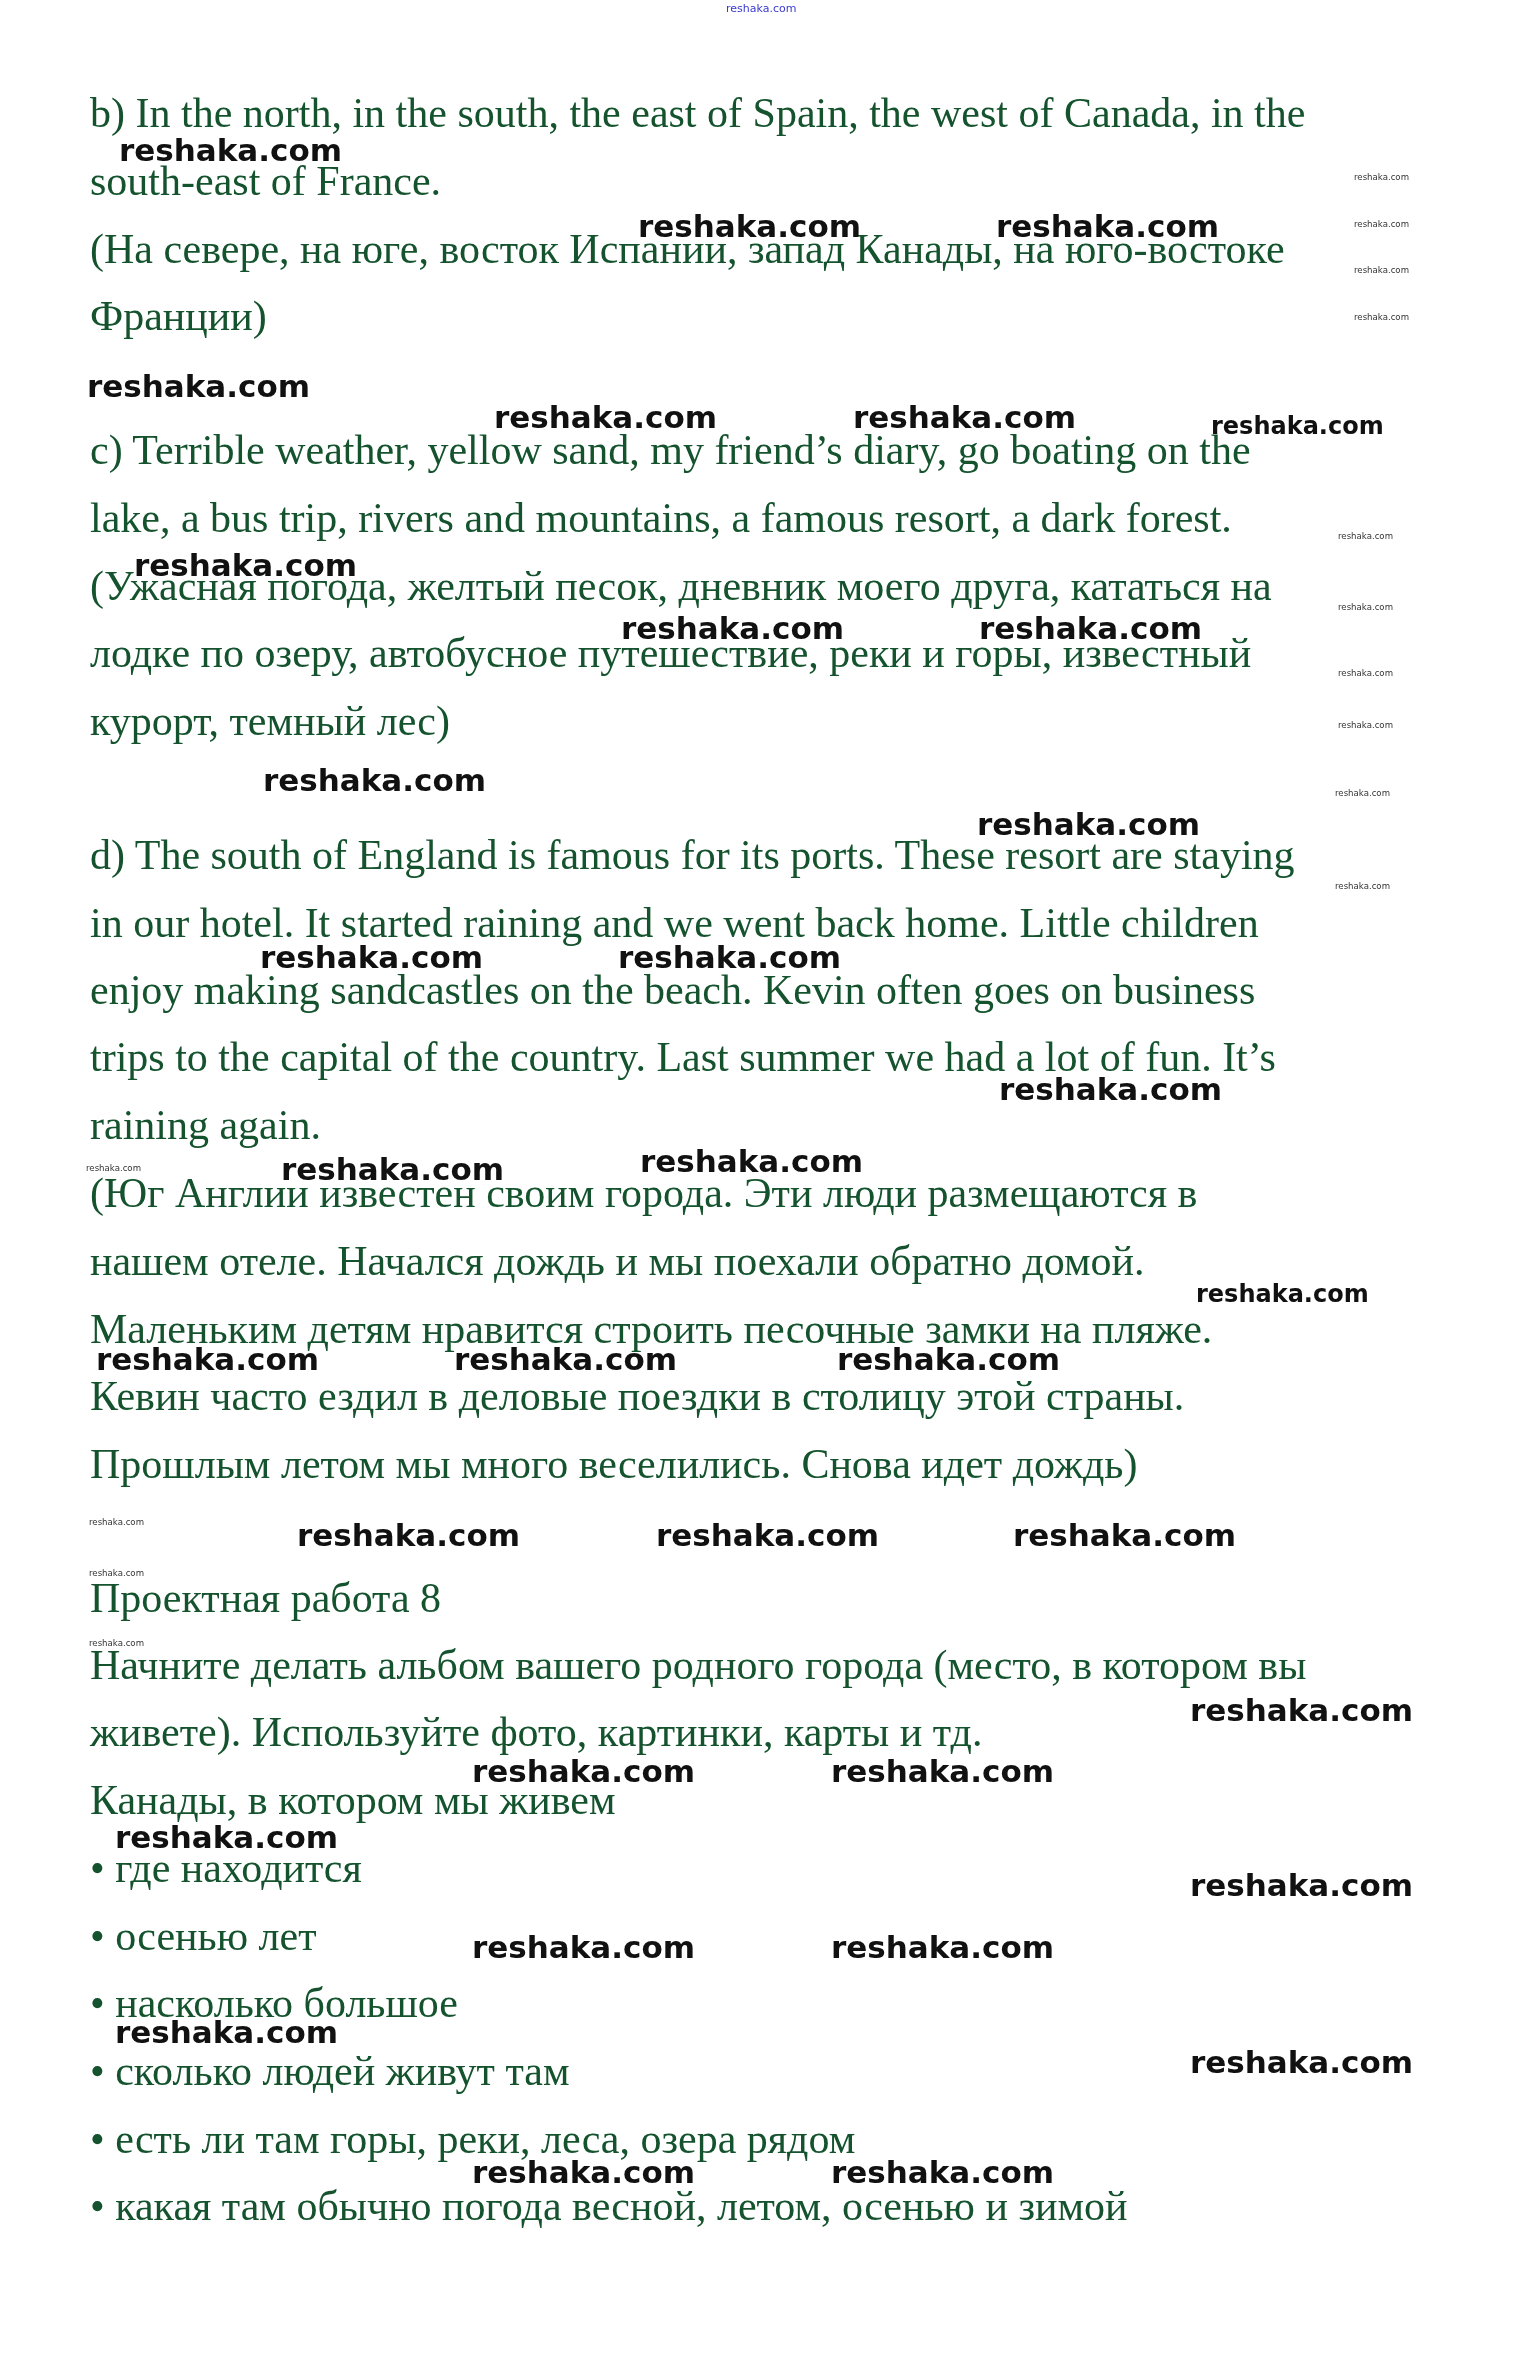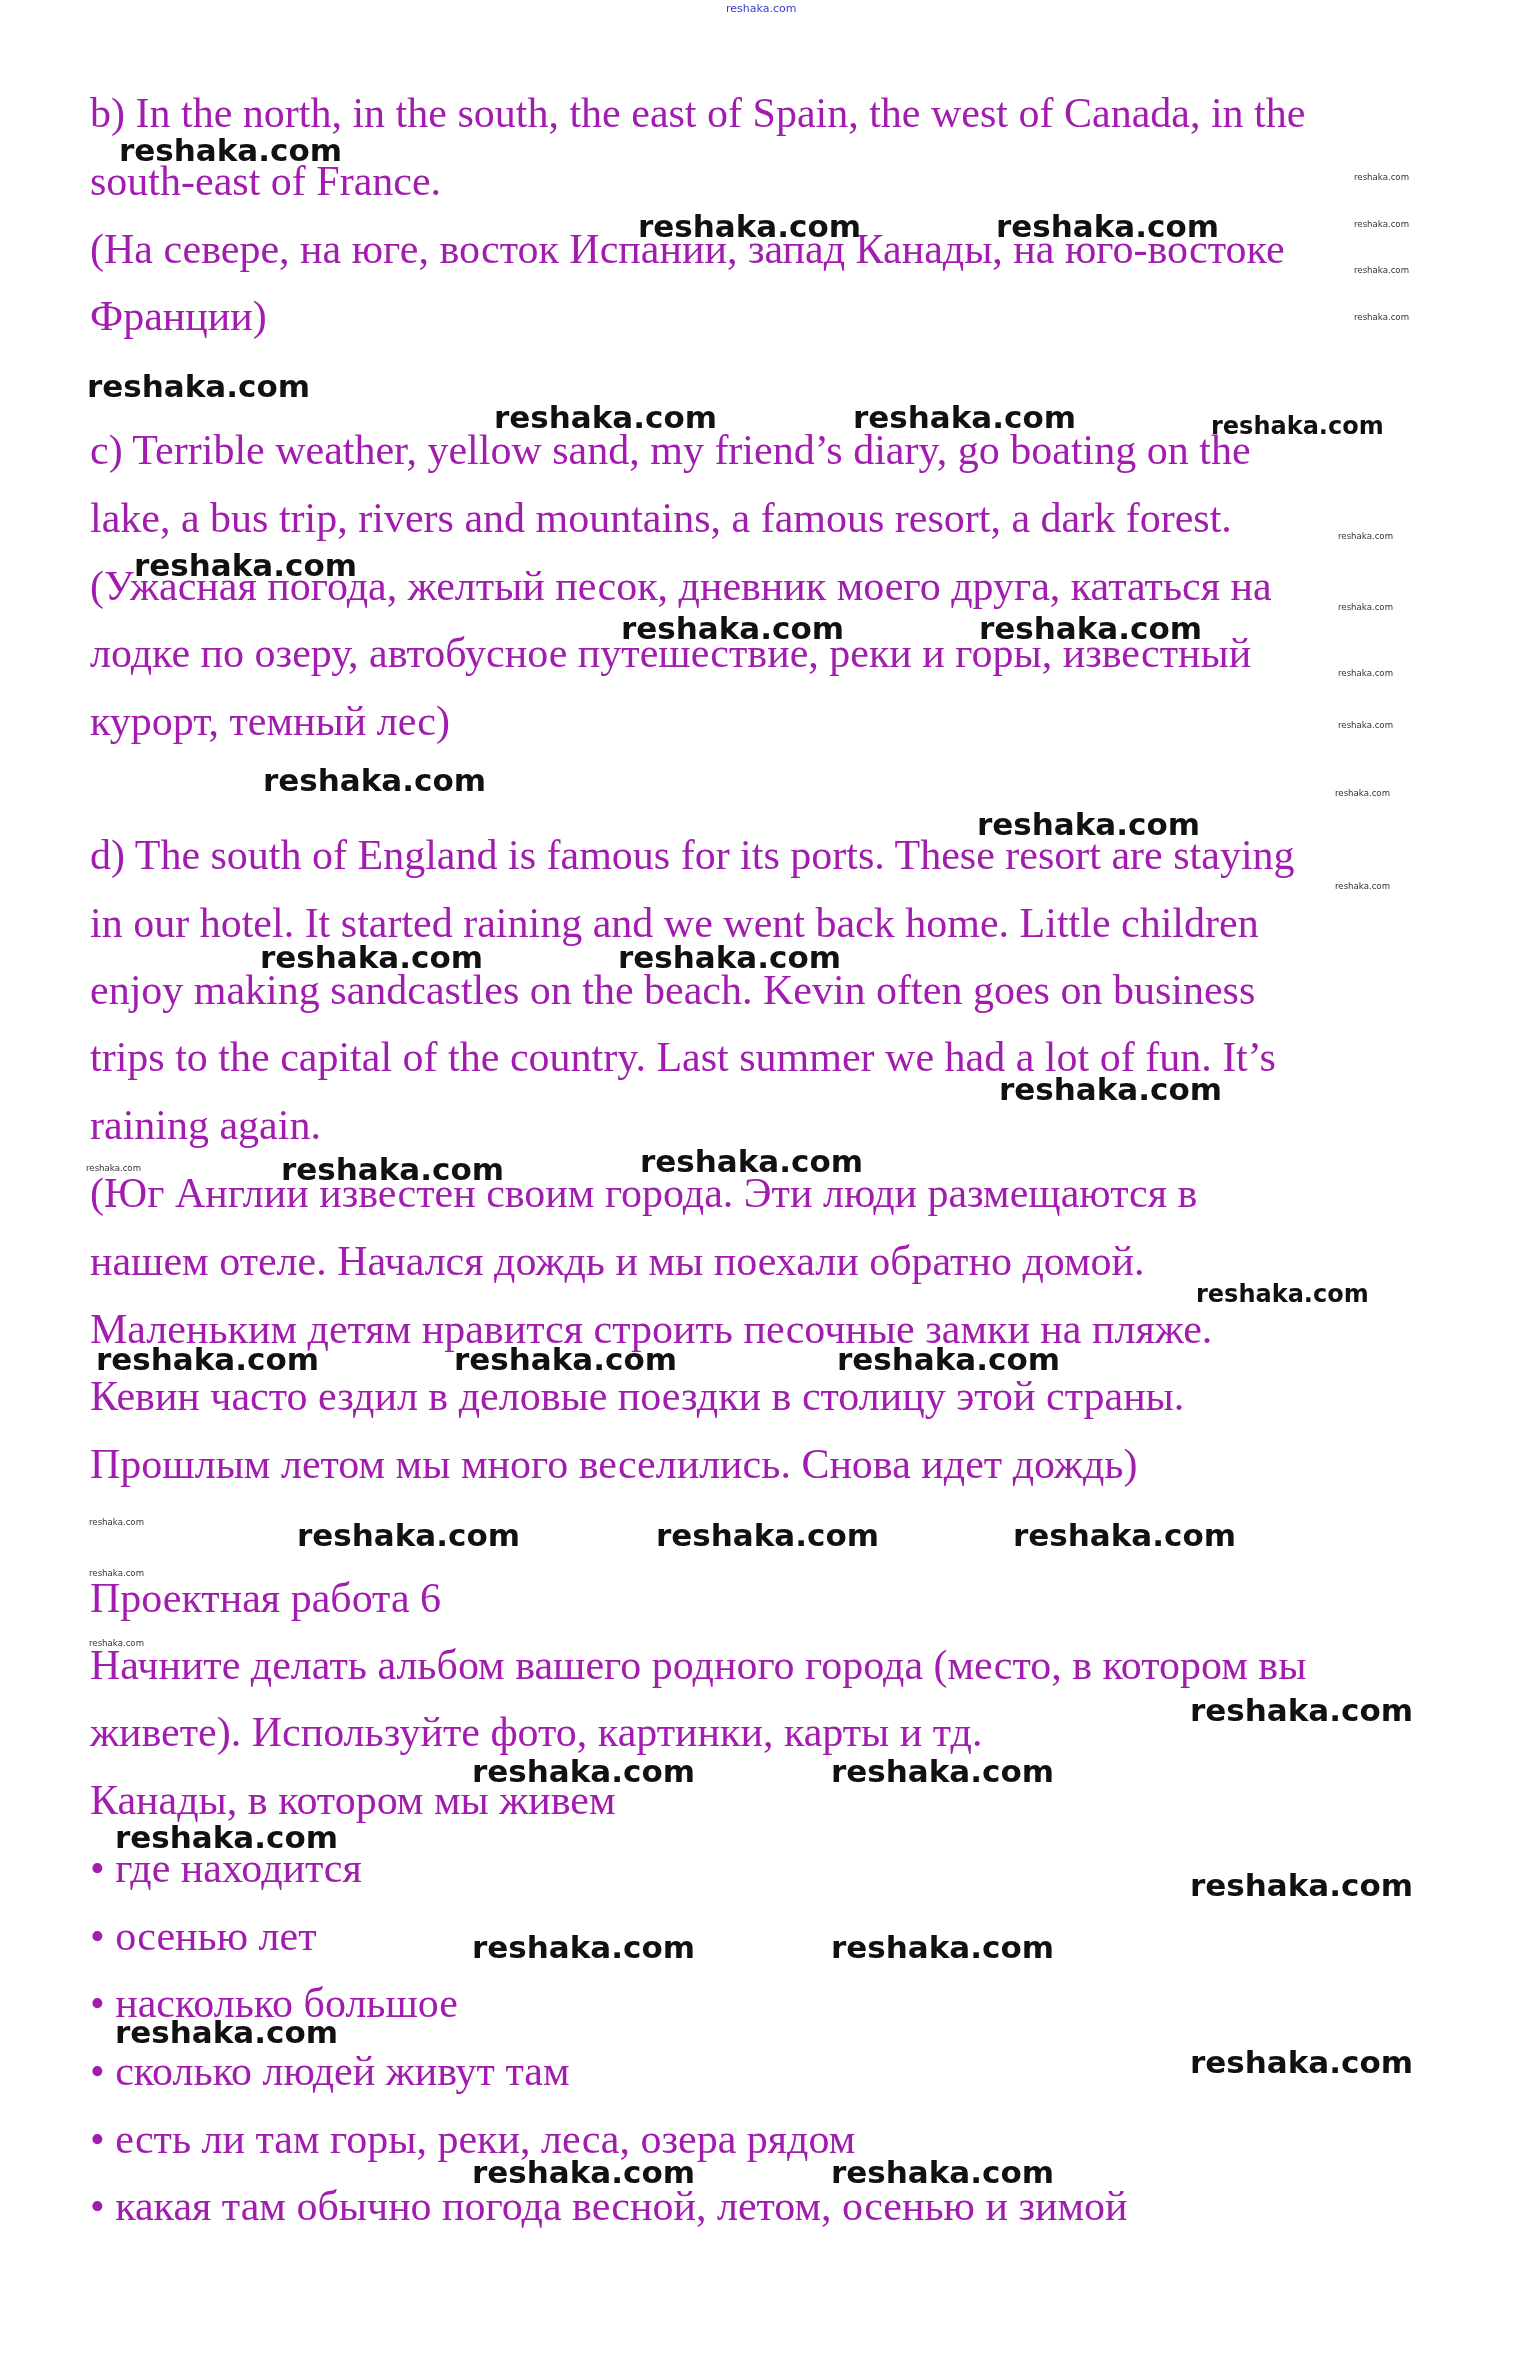--- a/index.html
+++ b/index.html
@@ -1,20 +1,20 @@
 <!DOCTYPE html>
 <html style="font-size:12.5px"><head>
 <meta charset="utf-8">
 <style>
   html, body { margin:0; padding:0; background:#ffffff; }
   body { width:1539px; height:2377px; position:relative; overflow:hidden; }
   .line {
     position:absolute; left:90px; white-space:nowrap;
     font-family:"Liberation Serif", "DejaVu Serif", serif;
-    font-size:42px; line-height:47px; color:#a21caf;
+    font-size:42px; line-height:47px; color:#14532d;
   }
   .wm {
     position:absolute; white-space:nowrap;
     font-family:"DejaVu Sans", "Liberation Sans", sans-serif;
     font-weight:bold; color:#111111; font-size:31px; line-height:34px;
     letter-spacing:0px;
   }
   .wm-small {
     position:absolute; white-space:nowrap;
     font-family:"DejaVu Sans", "Liberation Sans", sans-serif;
@@ -46,21 +46,21 @@
 <div class="line" style="top:900px">in our hotel. It started raining and we went back home. Little children</div>
 <div class="line" style="top:967px">enjoy making sandcastles on the beach. Kevin often goes on business</div>
 <div class="line" style="top:1034px">trips to the capital of the country. Last summer we had a lot of fun. It’s</div>
 <div class="line" style="top:1102px">raining again.</div>
 <div class="line" style="top:1170px">(Юг Англии известен своим города. Эти люди размещаются в</div>
 <div class="line" style="top:1238px">нашем отеле. Начался дождь и мы поехали обратно домой.</div>
 <div class="line" style="top:1306px">Маленьким детям нравится строить песочные замки на пляже.</div>
 <div class="line" style="top:1373px">Кевин часто ездил в деловые поездки в столицу этой страны.</div>
 <div class="line" style="top:1441px">Прошлым летом мы много веселились. Снова идет дождь)</div>
 
-<div class="line" style="top:1575px">Проектная работа 6</div>
+<div class="line" style="top:1575px">Проектная работа 8</div>
 <div class="line" style="top:1642px">Начните делать альбом вашего родного города (место, в котором вы</div>
 <div class="line" style="top:1709px">живете). Используйте фото, картинки, карты и тд.</div>
 <div class="line" style="top:1777px">Канады, в котором мы живем</div>
 <div class="line" style="top:1845px">• где находится</div>
 <div class="line" style="top:1913px">• осенью лет</div>
 <div class="line" style="top:1980px">• насколько большое</div>
 <div class="line" style="top:2048px">• сколько людей живут там</div>
 <div class="line" style="top:2116px">• есть ли там горы, реки, леса, озера рядом</div>
 <div class="line" style="top:2183px">• какая там обычно погода весной, летом, осенью и зимой</div>
 

